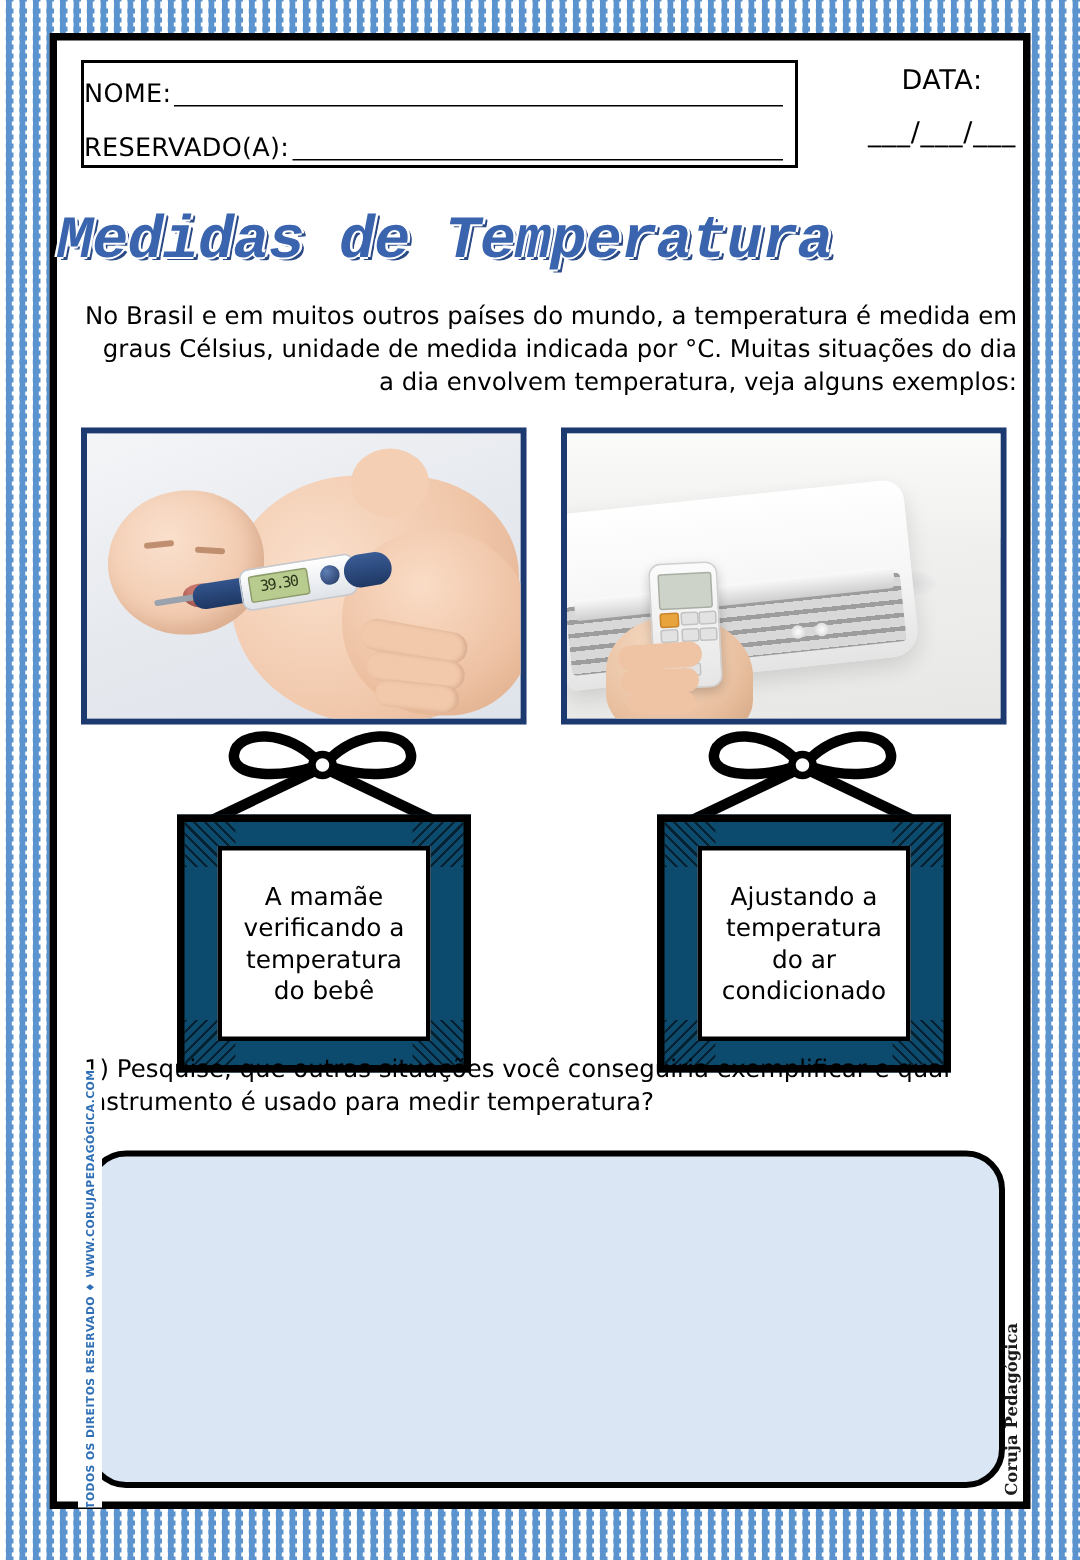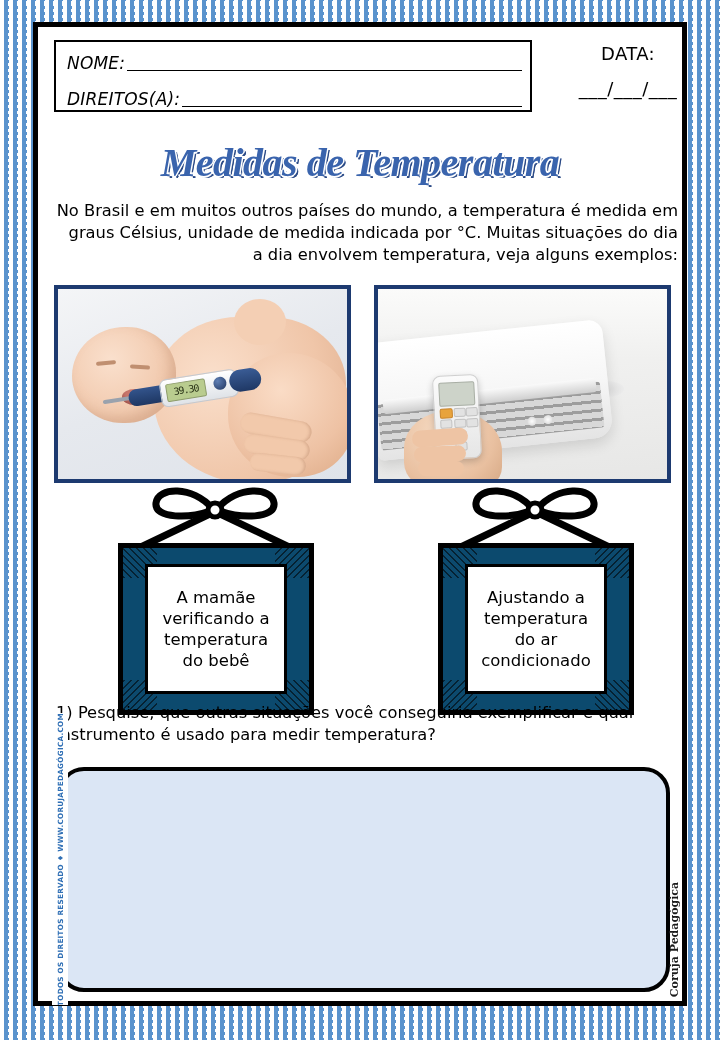--- a/index.html
+++ b/index.html
@@ -47,23 +47,22 @@
 
   
   .id-box{
     position:absolute;left:16px;top:13px;
     width:478px;height:72px;
     border:2px solid #000;
     box-sizing:border-box;
   }
   .id-line{
     display:flex;align-items:flex-end;
-    height:36px;padding-left:11px;padding-right:8px;
-    box-sizing:border-box;
-    font-style:italic;
+    height:36px;padding-right:8px;
+    box-sizing:border-box;
   }
   .id-label{
     font-family:"DejaVu Sans", sans-serif;
     font-size:17px;color:#000;letter-spacing:.2px;
     white-space:nowrap;padding-bottom:5px;
   }
   .id-rule{
     flex:1;border-bottom:1.6px solid #000;
     margin-bottom:7px;margin-left:2px;
   }
@@ -74,22 +73,21 @@
   .date-label{
     font-size:18px;color:#000;letter-spacing:.4px;
   }
   .date-slots{
     margin-top:14px;font-size:18px;color:#000;letter-spacing:.5px;
   }
 
   
   .title{
     position:absolute;left:0;right:0;top:112px;
-    text-align:center;
-    font-family:Liberation Serif, serif;
+    font-family:Liberation Mono, monospace;
     font-size:40px;font-weight:bold;font-style:italic;
     color:#3a64ad;
     letter-spacing:-0.5px;
     text-shadow:
       1.6px 0 0 #fff, -1.6px 0 0 #fff, 0 1.6px 0 #fff, 0 -1.6px 0 #fff,
       2.4px 1.6px 0 #2b4a86, 2.6px 2.2px 0 #2b4a86;
   }
 
   
   .intro{
@@ -337,21 +335,21 @@
 <div class="page-border"></div>
 
 <div class="sheet">
 
   <div class="id-box">
     <div class="id-line">
       <span class="id-label">NOME:</span>
       <span class="id-rule"></span>
     </div>
     <div class="id-line">
-      <span class="id-label">DIREITOS(A):</span>
+      <span class="id-label">RESERVADO(A):</span>
       <span class="id-rule"></span>
     </div>
   </div>
 
   <div class="date-block">
     <div class="date-label">DATA:</div>
     <div class="date-slots">___/___/___</div>
   </div>
 
   <div class="title">Medidas de Temperatura</div>

